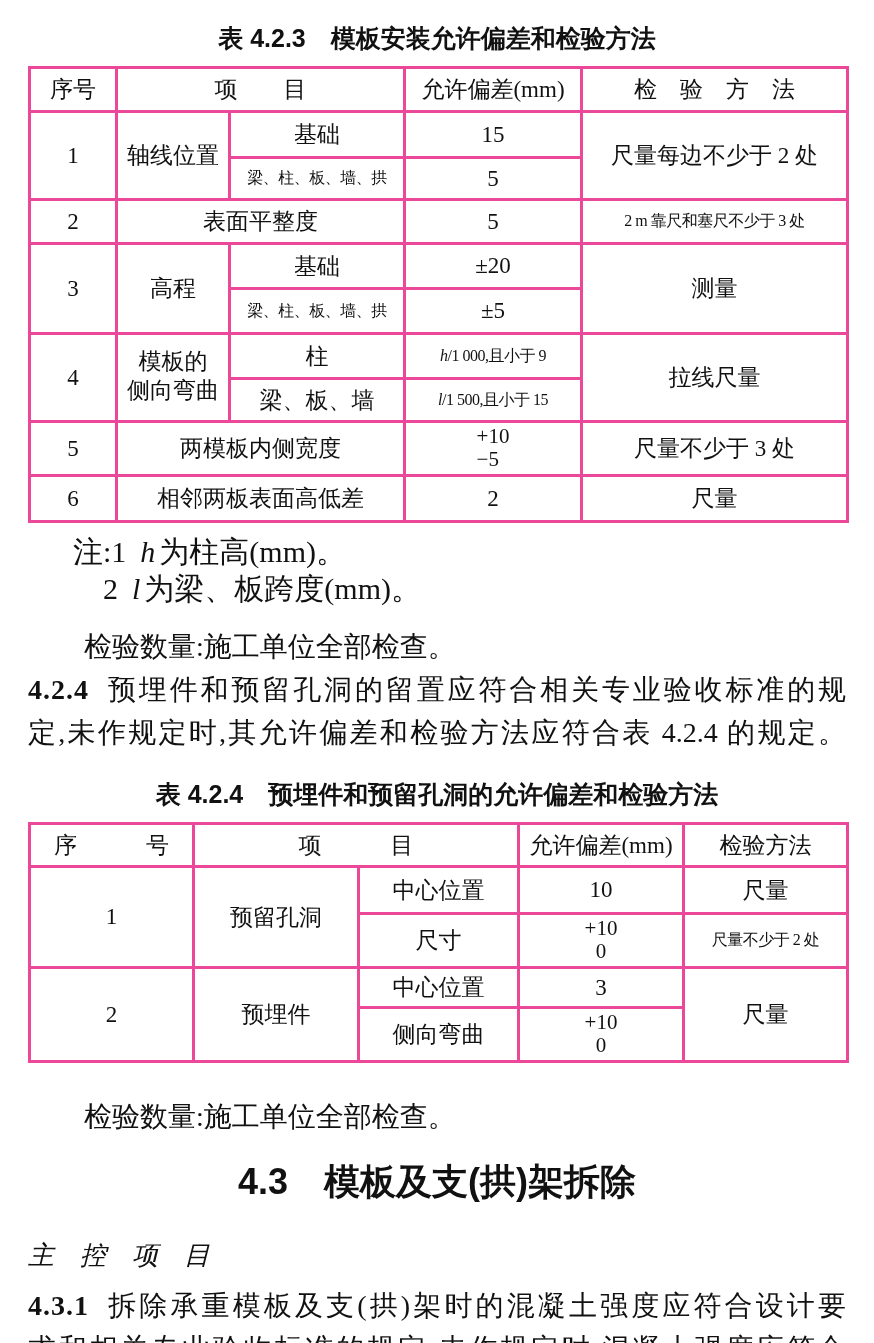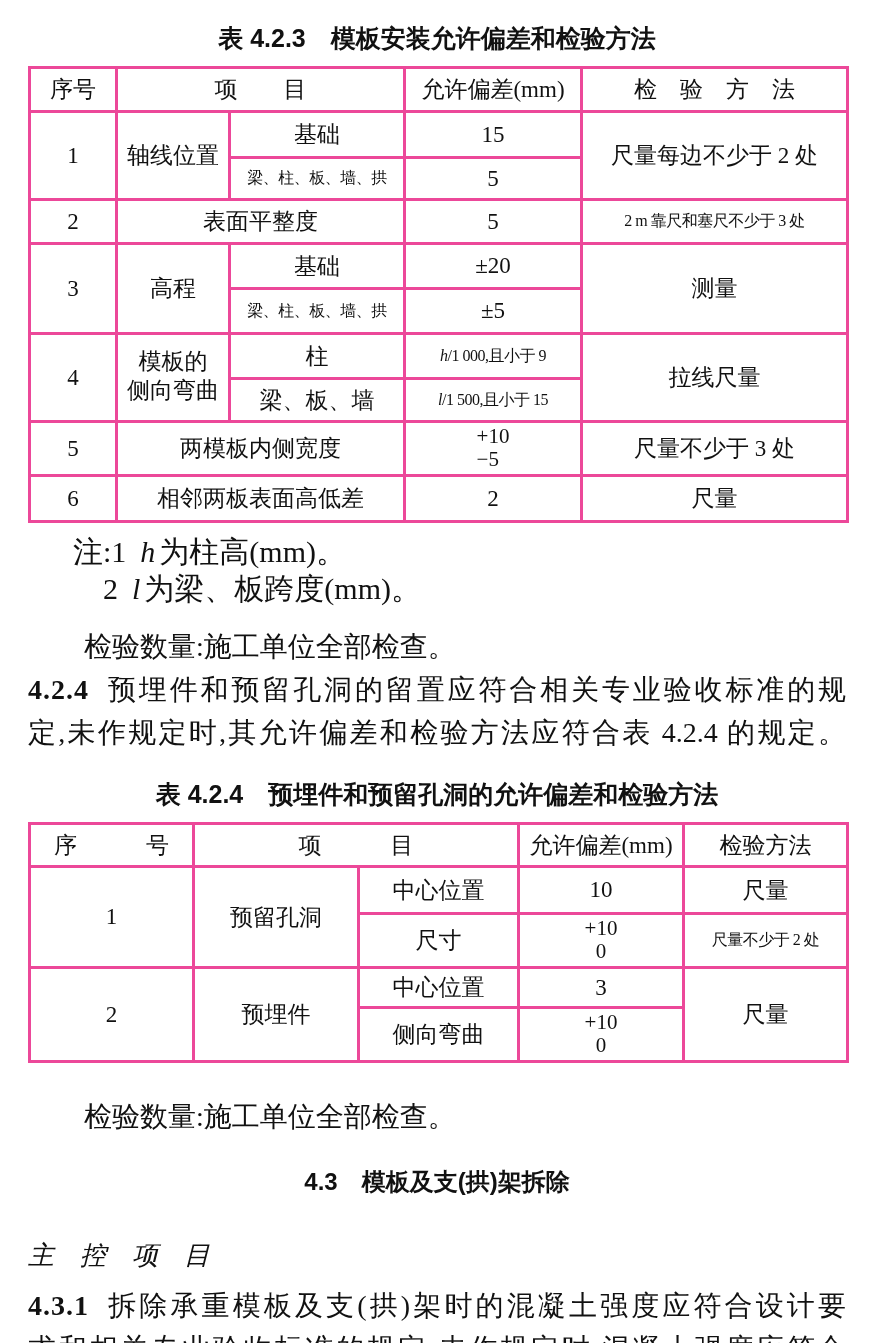--- a/index.html
+++ b/index.html
@@ -15,21 +15,21 @@
   
   .tbl-title {
     text-align: center;
     font-family: "Liberation Sans", "DejaVu Sans", sans-serif;
     font-weight: bold; font-size: 25px; line-height: 32px;
     margin: 0 0 12px 0;
   }
   .section-heading {
     text-align: center;
     font-family: "Liberation Sans", "DejaVu Sans", sans-serif;
-    font-weight: bold; font-size: 24px; line-height: 36px;
+    font-weight: bold; font-size: 36px; line-height: 36px;
     margin: 26px 0 0 0;
   }
   .sub-heading {
     font-style: italic;
     font-size: 26px; line-height: 32px;
     margin: 40px 0 0 0;
   }
 
   
   table.spec {

